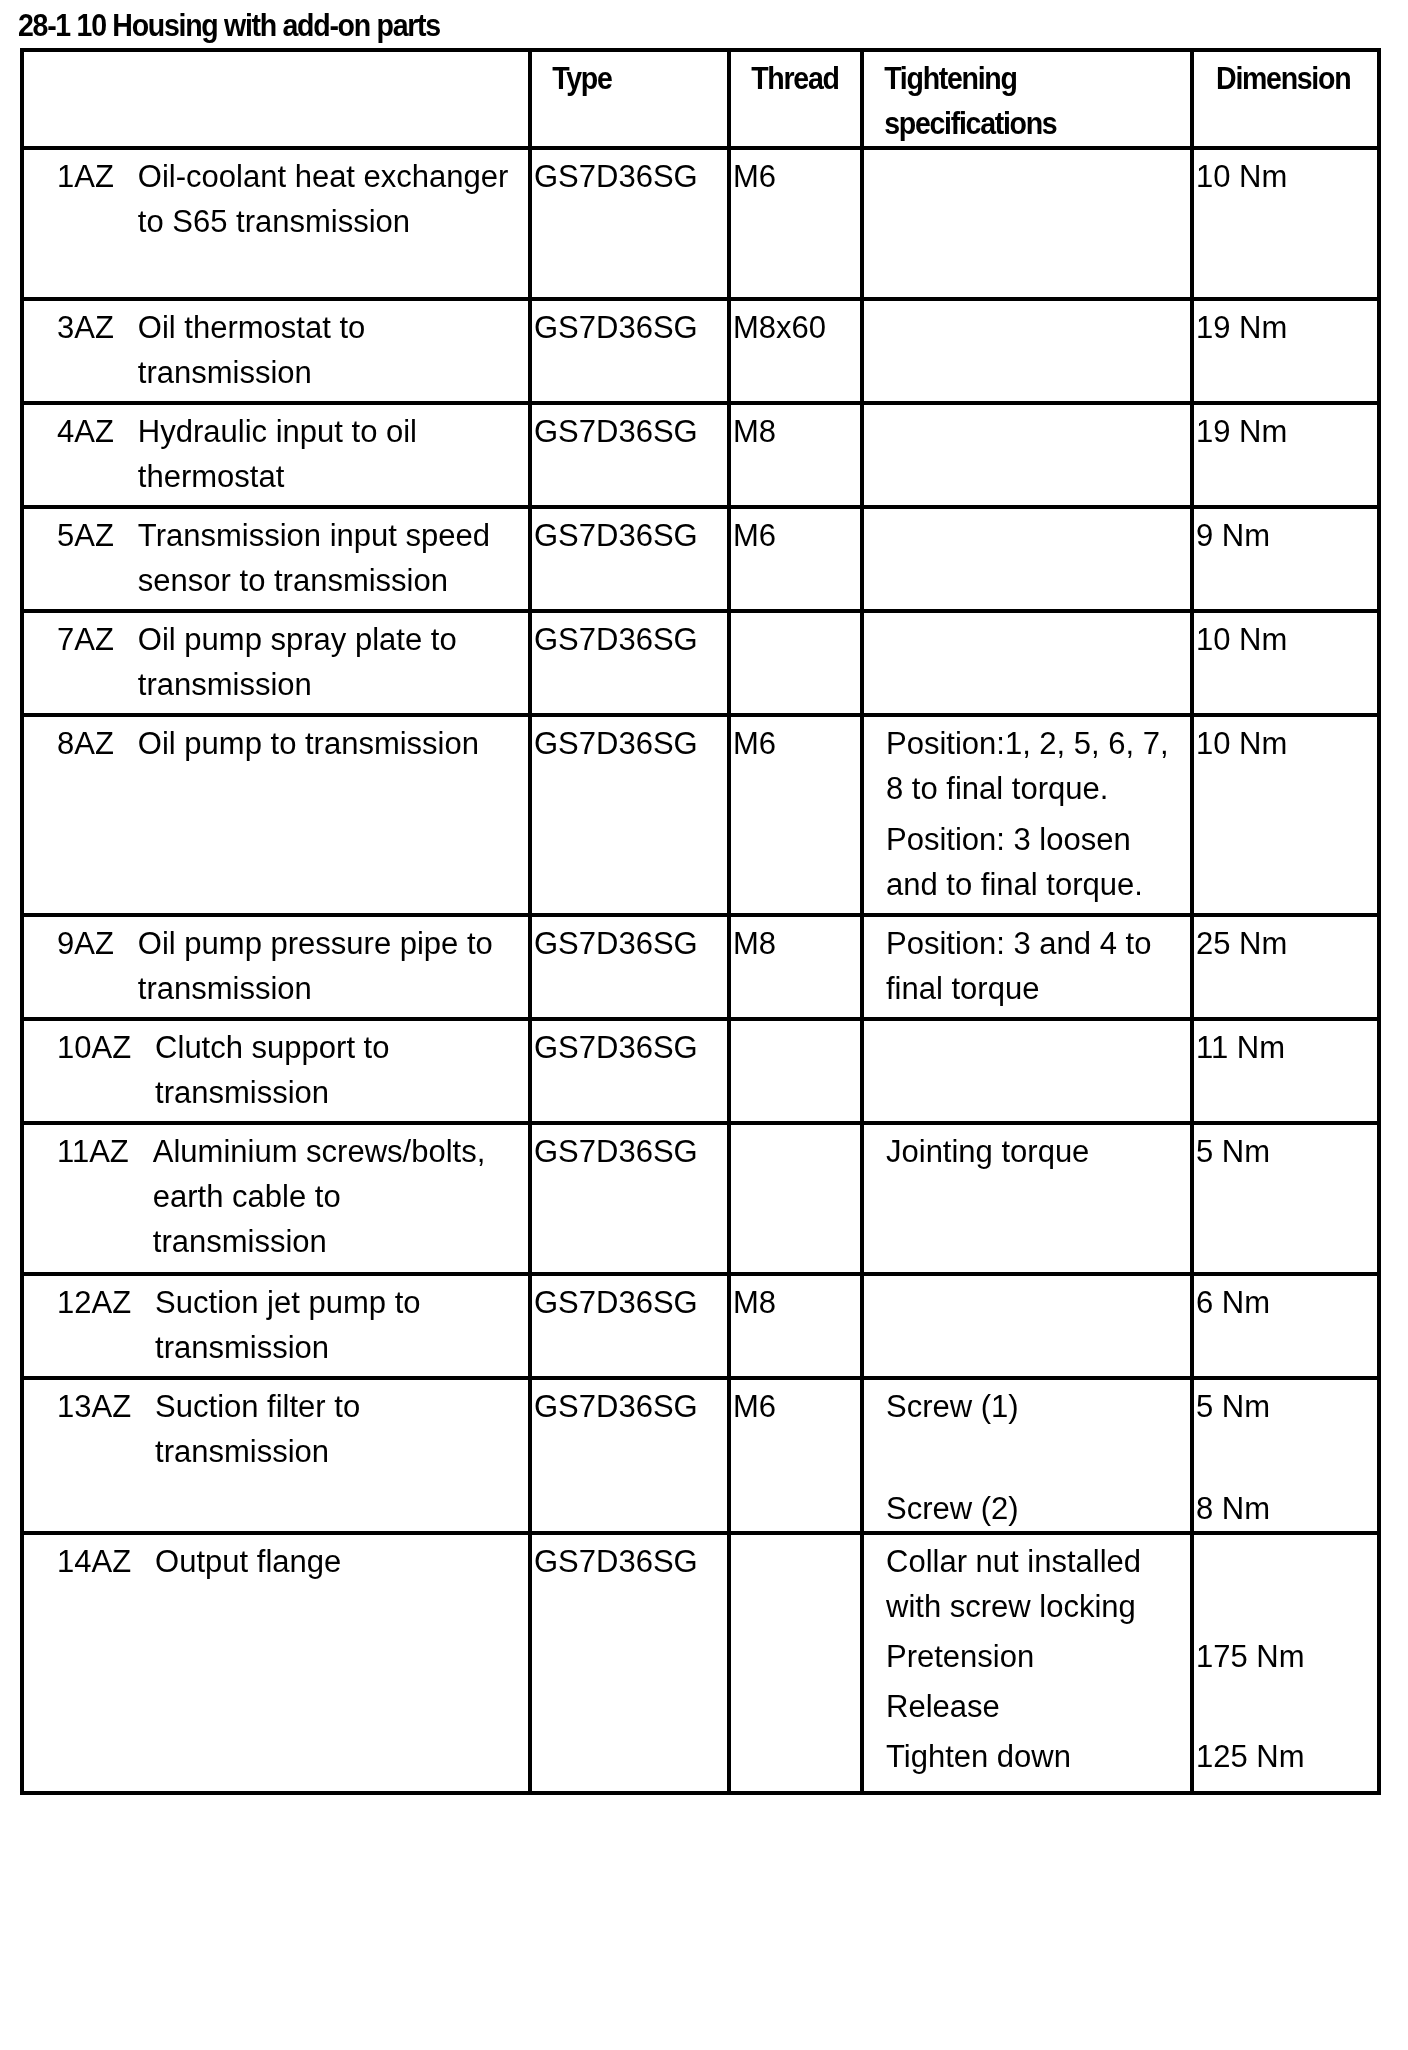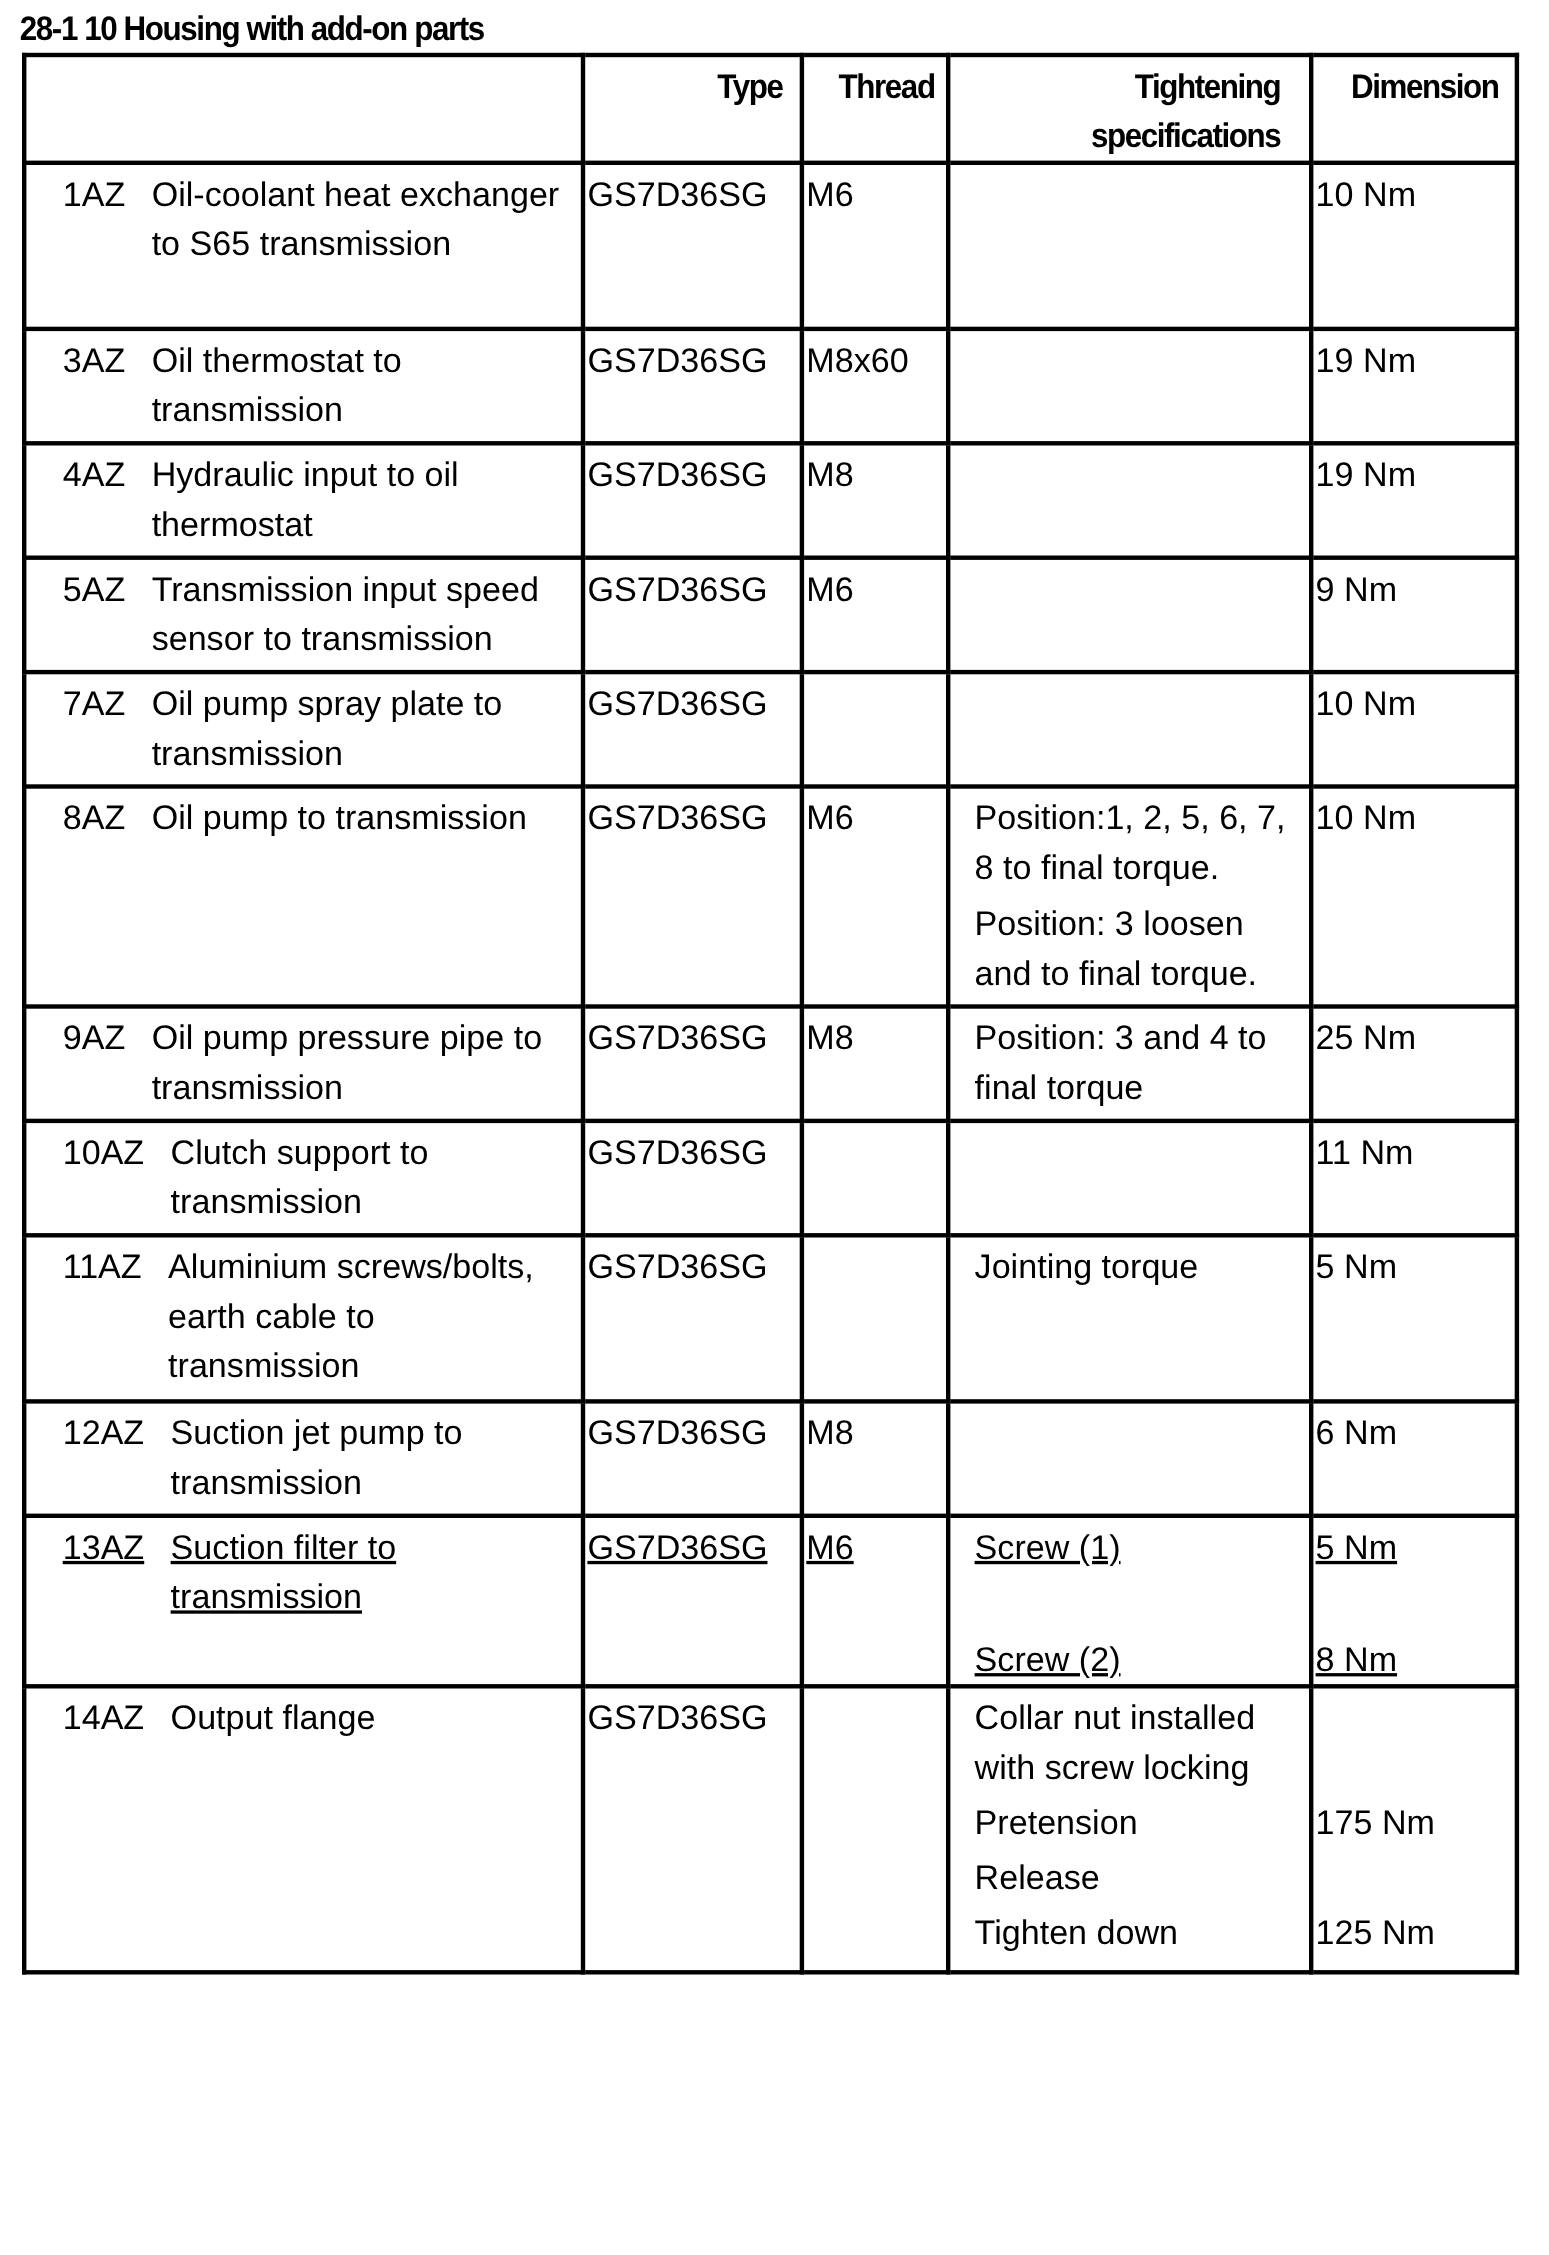--- a/index.html
+++ b/index.html
@@ -20,41 +20,41 @@
   }
   table.spec td, table.spec th {
     border: 4px solid #000; vertical-align: top; padding: 0;
   }
   col.c1 { width: 508px; }
   col.c2 { width: 199px; }
   col.c3 { width: 133px; }
   col.c4 { width: 330px; }
   col.c5 { width: 187px; }
   th {
-    font-weight: bold; text-align: right; height: 90px;
+    font-weight: bold; text-align: left; height: 90px;
     letter-spacing: -1.4px;
   }
   th .hdr { display: block; transform: scaleX(0.92); transform-origin: left top; white-space: nowrap; }
   th.h-type .hdr { padding-left: 22px; padding-top: 4px; }
   th.h-thread .hdr { padding-left: 22px; padding-top: 4px; }
   th.h-spec .hdr { padding-left: 22px; padding-top: 4px; line-height: 45px; white-space: normal; }
   th.h-dim .hdr { padding-left: 24px; padding-top: 4px; }
   .desc-cell { display: flex; padding-top: 4px; }
   .pos { flex: 0 0 auto; padding-left: 8px; margin-left: 25px; }
   .desc { flex: 1 1 auto; padding-left: 24px; padding-right: 10px; }
   .type-cell { padding-top: 4px !important; padding-left: 2px !important; }
   .thread-cell { padding-top: 4px !important; padding-left: 2px !important; }
   .spec-cell { padding-top: 4px !important; padding-left: 22px !important; padding-right: 6px !important; }
   .dim-cell { padding-top: 4px !important; padding-left: 2px !important; }
   .line { display: block; }
   .gap-small { margin-top: 6px; }
   .row-1, .row-2, .row-6, .row-11 { height: 151px; }
   .row-3, .row-4, .row-5, .row-7, .row-9, .row-10, .row-12 { height: 104px; }
   .row-8 { height: 200px; }
-  .row-13 { height: 155px; text-decoration: underline; }
+  .row-13 { height: 155px; }
   .row-14 { height: 260px; }
   .spacer13 { height: 57px; display:block; }
 </style>
 </head>
 <body>
 
 <div class="page-title">28-1 10 Housing with add-on parts</div>
 
 <table class="spec">
   <colgroup>

